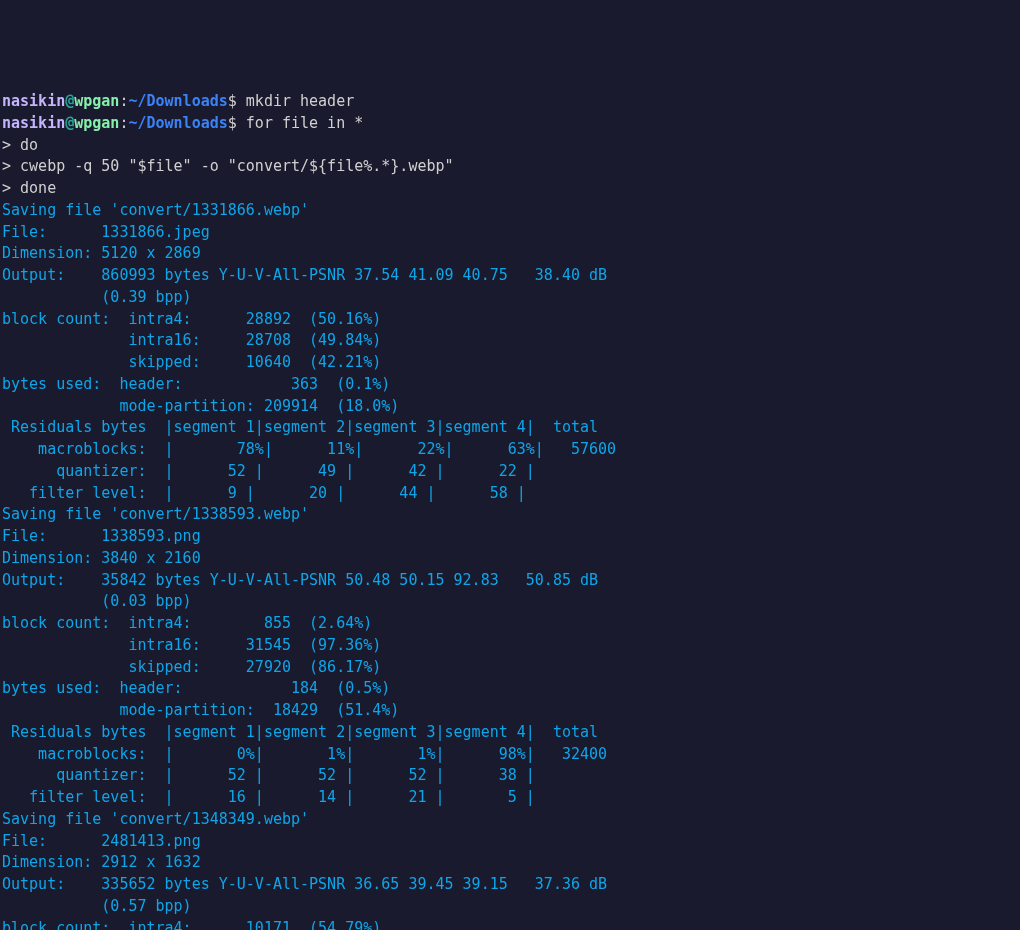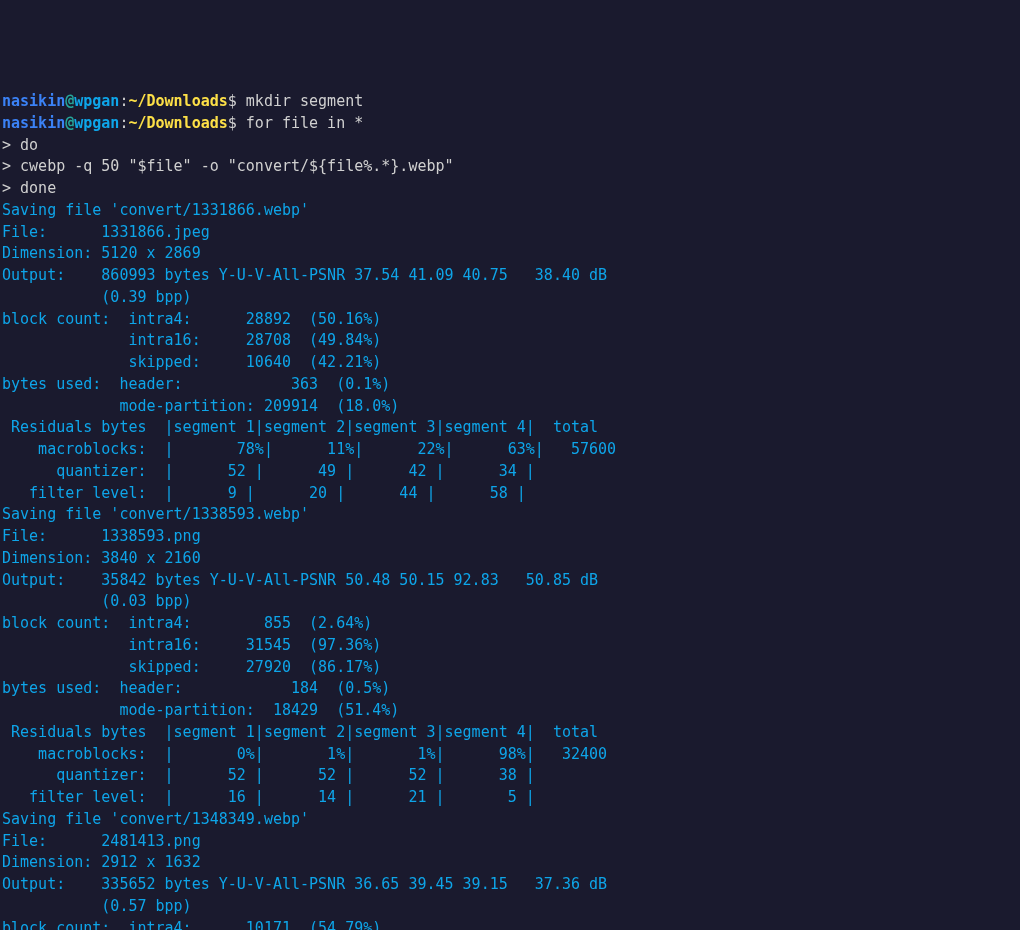--- a/index.html
+++ b/index.html
@@ -12,52 +12,52 @@
       color: #d0d0d0;
       font-family: 'DejaVu Sans Mono', 'Courier New', monospace;
       font-size: 15px;
       line-height: 1.45;
       padding: 4px 2px;
       white-space: pre;
       width: 1020px;
       height: 930px;
       overflow: hidden;
     }
-    .user { color: #3b82f6; font-weight: bold; }
-    .host { color: #0ea5e9; font-weight: bold; }
+    .user { color: #c4b5fd; font-weight: bold; }
+    .host { color: #86efac; font-weight: bold; }
     .at   { color: #26a69a; font-weight: bold; }
     .colon{ color: #d0d0d0; }
-    .path { color: #fde047; font-weight: bold; }
+    .path { color: #3b82f6; font-weight: bold; }
     .dollar { color: #d0d0d0; }
     .cmd  { color: #d0d0d0; }
     .out  { color: #0ea5e9; }
   </style>
 </head>
 <body>
 
 
 
-<div><span class="user">nasikin</span><span class="at">@</span><span class="host">wpgan</span><span class="colon">:</span><span class="path">~/Downloads</span><span class="dollar">$</span> <span class="cmd">mkdir segment</span>
+<div><span class="user">nasikin</span><span class="at">@</span><span class="host">wpgan</span><span class="colon">:</span><span class="path">~/Downloads</span><span class="dollar">$</span> <span class="cmd">mkdir header</span>
 <span class="user">nasikin</span><span class="at">@</span><span class="host">wpgan</span><span class="colon">:</span><span class="path">~/Downloads</span><span class="dollar">$</span> <span class="cmd">for file in *</span>
 <span class="cmd">&gt; do</span>
 <span class="cmd">&gt; cwebp -q 50 "$file" -o "convert/${file%.*}.webp"</span>
 <span class="cmd">&gt; done</span>
 <span class="out">Saving file 'convert/1331866.webp'</span>
 <span class="out">File:      1331866.jpeg</span>
 <span class="out">Dimension: 5120 x 2869</span>
 <span class="out">Output:    860993 bytes Y-U-V-All-PSNR 37.54 41.09 40.75   38.40 dB</span>
 <span class="out">           (0.39 bpp)</span>
 <span class="out">block count:  intra4:      28892  (50.16%)</span>
 <span class="out">              intra16:     28708  (49.84%)</span>
 <span class="out">              skipped:     10640  (42.21%)</span>
 <span class="out">bytes used:  header:            363  (0.1%)</span>
 <span class="out">             mode-partition: 209914  (18.0%)</span>
 <span class="out"> Residuals bytes  |segment 1|segment 2|segment 3|segment 4|  total</span>
 <span class="out">    macroblocks:  |       78%|      11%|      22%|      63%|   57600</span>
-<span class="out">      quantizer:  |      52 |      49 |      42 |      34 |</span>
+<span class="out">      quantizer:  |      52 |      49 |      42 |      22 |</span>
 <span class="out">   filter level:  |      9 |      20 |      44 |      58 |</span>
 <span class="out">Saving file 'convert/1338593.webp'</span>
 <span class="out">File:      1338593.png</span>
 <span class="out">Dimension: 3840 x 2160</span>
 <span class="out">Output:    35842 bytes Y-U-V-All-PSNR 50.48 50.15 92.83   50.85 dB</span>
 <span class="out">           (0.03 bpp)</span>
 <span class="out">block count:  intra4:        855  (2.64%)</span>
 <span class="out">              intra16:     31545  (97.36%)</span>
 <span class="out">              skipped:     27920  (86.17%)</span>
 <span class="out">bytes used:  header:            184  (0.5%)</span>

